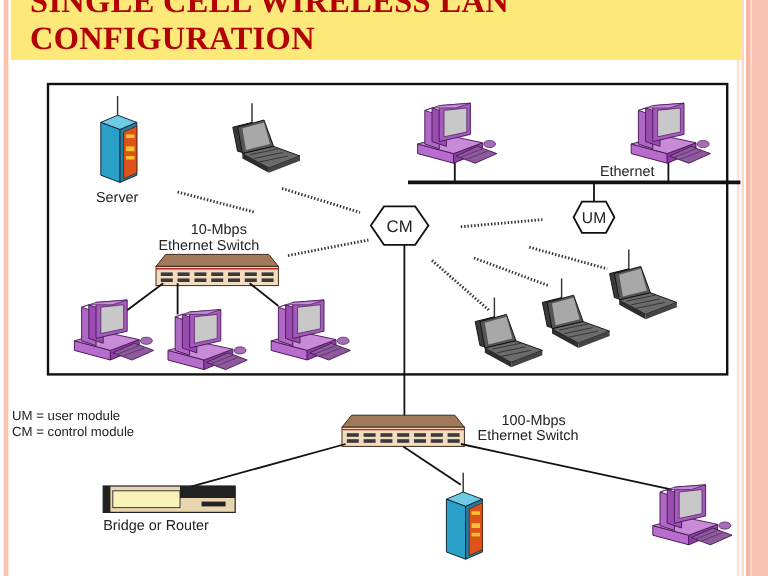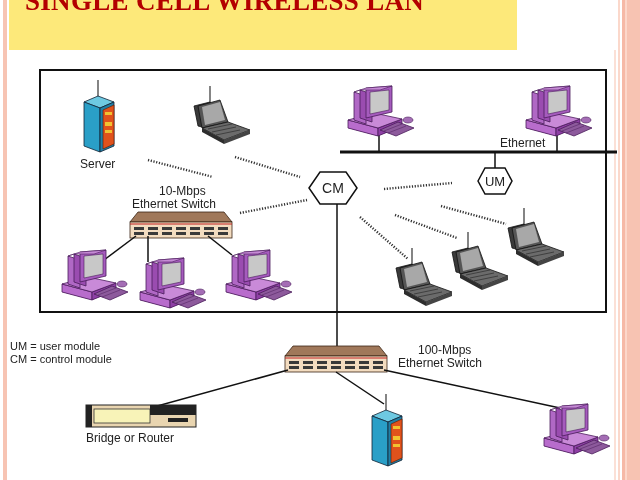--- a/index.html
+++ b/index.html
@@ -1,34 +1,35 @@
 <!DOCTYPE html>
 <html><head>
 <meta charset="utf-8">
 <style>
   html, body { margin:0; padding:0; }
   body { width:640px; height:480px; position:relative; overflow:hidden; background:#ffffff; font-family:"Liberation Sans", sans-serif; }
   .left-bar { position:absolute; left:3px; top:0; width:4px; height:480px; background:#f7c4b3; }
   .right-bar { position:absolute; left:618px; top:0; width:22px; height:480px; background:linear-gradient(to right,#fbd8cb 0,#fbd8cb 2px,#ffffff 2px,#ffffff 4px,#f6b9a6 4px,#f6b9a6 7px,#fcd7ca 7px,#fcd7ca 9px,#f7c3b2 9px,#f7c3b2 22px); }
-  .title-box { position:absolute; left:9px; top:0; width:508px; height:50px; background:#fde97a; }
+  .title-box { position:absolute; left:9px; top:0; width:580px; height:50px; background:#fde97a;padding-left:29px; }
   .title { position:absolute; left:16px; top:-14px; margin:0; color:#b30000; font-family:"Liberation Serif", serif; font-weight:bold; font-size:27px; line-height:31px; letter-spacing:0.3px; }
   .frame-line { position:absolute; left:614px; top:50px; width:2px; height:430px; background:#fbe0d6; }
   svg { position:absolute; left:0; top:0; }
   .lbl { font-family:"Liberation Sans", sans-serif; fill:#222; }
 </style>
 </head>
 <body>
 
 <div class="left-bar"></div>
 <div class="right-bar"></div>
 <div class="frame-line"></div>
 
 <div class="title-box">
   <h1 class="title">
     <span>SINGLE CELL WIRELESS LAN</span><br>
+    <span>CONFIGURATION</span>
   </h1>
 </div>
 
 <svg width="640" height="480" viewBox="0 0 640 480">
   <defs>
 
     <g id="ws">
       <polygon points="4,44 34,52 58,42 30,36" fill="#7a3590"></polygon>
       <polygon points="4,36 4,44 34,52 34,44" fill="#b86ccc" stroke="#4a1c5a" stroke-width="0.8"></polygon>
       <polygon points="34,44 34,52 58,42 58,35" fill="#8e3fa5" stroke="#4a1c5a" stroke-width="0.8"></polygon>

